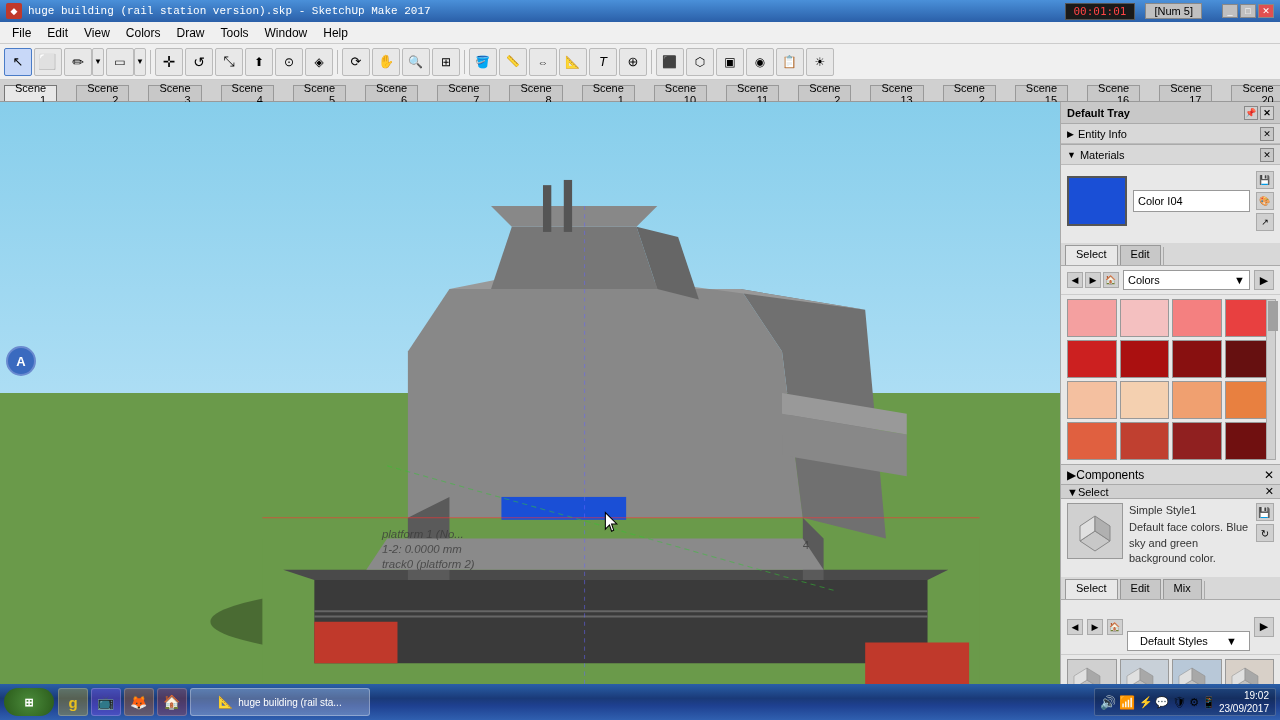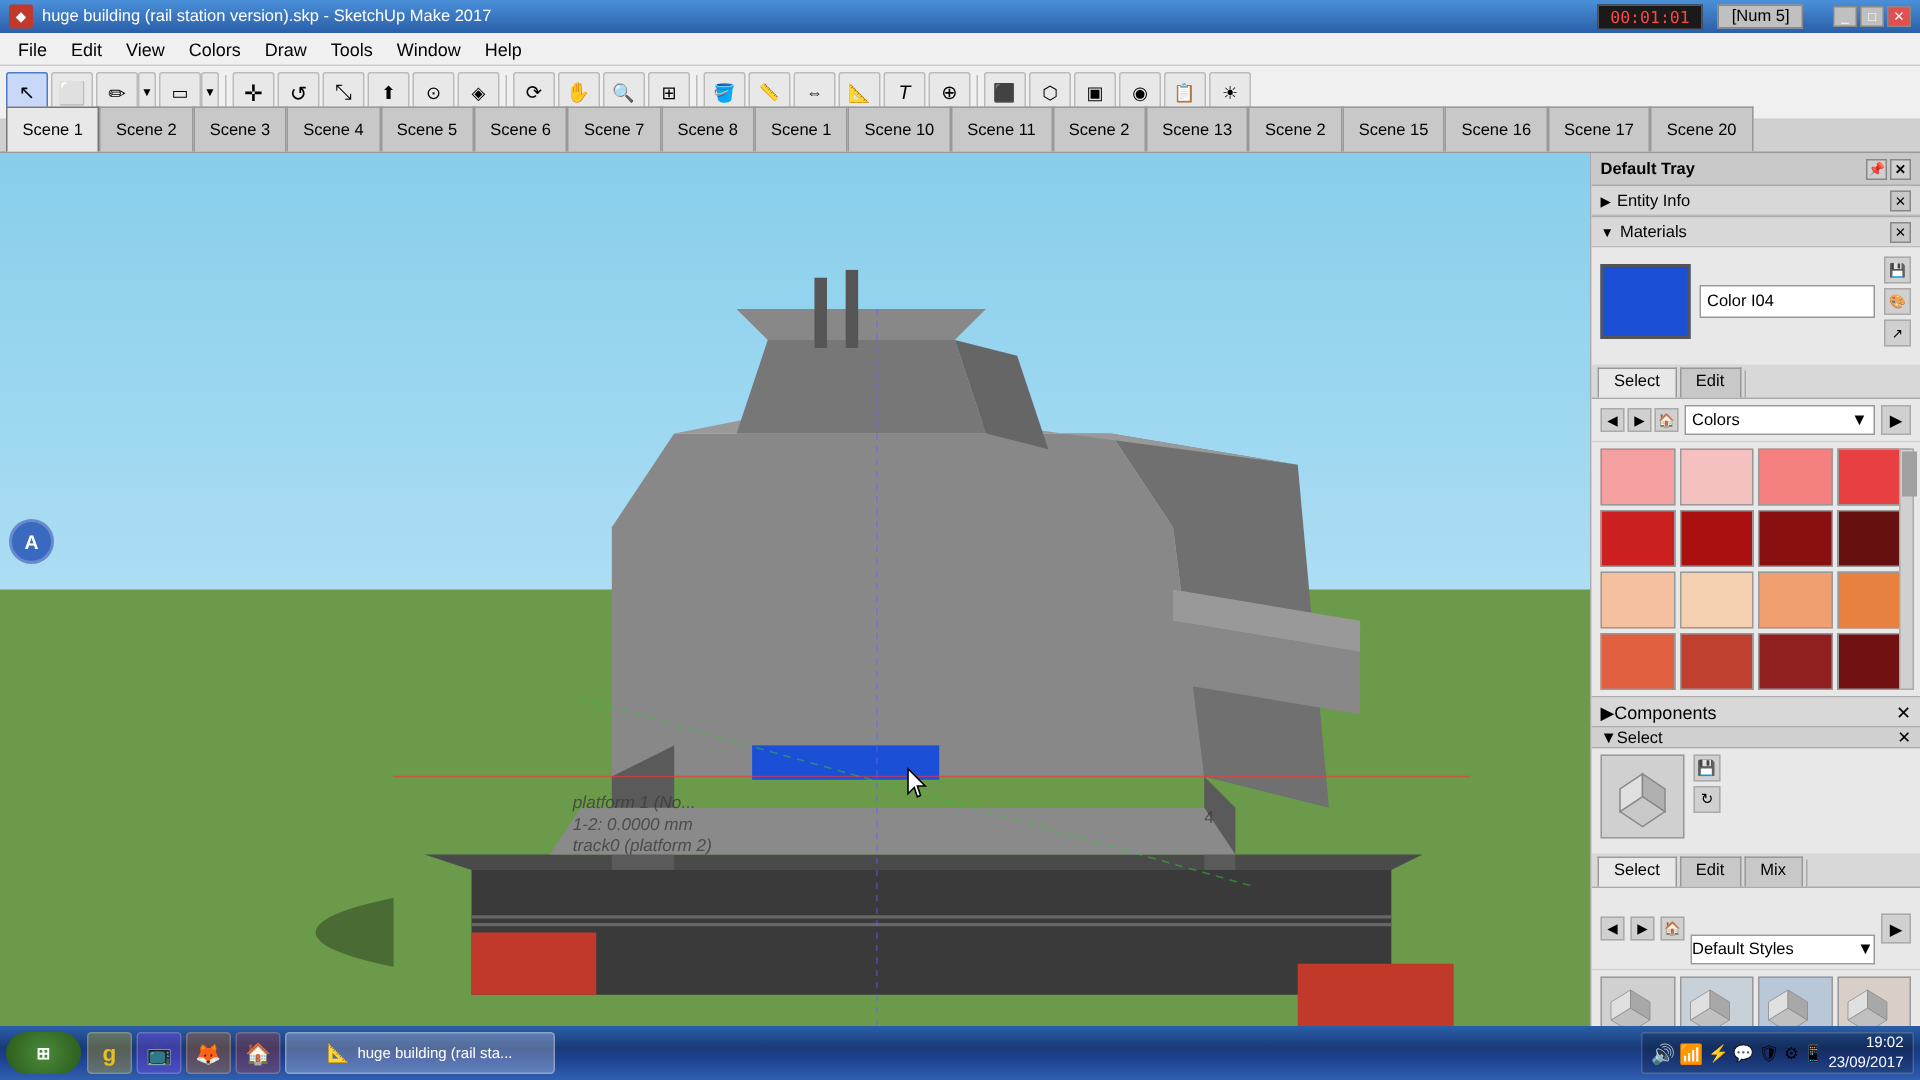--- a/index.html
+++ b/index.html
@@ -9,21 +9,21 @@
     #titlebar {
       height: 22px;
       background: linear-gradient(to bottom, #4a90d9, #2a5fa8);
       display: flex;
       align-items: center;
       padding: 0 6px;
       color: white;
       font-size: 11px;
     }
     #titlebar .icon { width: 16px; height: 16px; background: #c0392b; border-radius: 2px; margin-right: 6px; display: flex; align-items: center; justify-content: center; font-size: 9px; color: white; }
-    #titlebar .title { flex: 1; }
+    #titlebar .title { flex: 1; font-family: Liberation Mono, monospace; }
     #titlebar .timer { background: #1a1a1a; color: #ff4444; padding: 1px 8px; border: 1px solid #555; font-family: monospace; font-size: 11px; margin-right: 10px; }
     #titlebar .numpad { background: #c0c0c0; color: #000; padding: 1px 8px; border: 1px solid #888; font-size: 11px; margin-right: 20px; }
     #titlebar .win-controls { display: flex; gap: 2px; }
     #titlebar .win-btn { width: 16px; height: 14px; border: 1px solid #888; background: #c0c0c0; cursor: pointer; display: flex; align-items: center; justify-content: center; font-size: 9px; }
 
     
     #menubar {
       height: 22px;
       background: #f0f0f0;
       display: flex;
@@ -70,22 +70,22 @@
       padding: 0 4px;
       border-bottom: 1px solid #999;
     }
     .scene-tab {
       padding: 2px 10px;
       background: #c8c8c8;
       border: 1px solid #999;
       border-bottom: none;
       cursor: pointer;
       font-size: 11px;
-      margin-right: 0;
-      height: 30px;
+      margin-right: 19px;
+      height: 16px;
       display: flex; align-items: center; text-align: right;
     }
     .scene-tab.active { background: #e8e8e8; border-color: #777; }
 
     
     #main {
       display: flex;
       height: calc(720px - 22px - 22px - 36px - 22px - 36px);
     }
 
@@ -339,21 +339,21 @@
       font-size: 11px;
       cursor: pointer;
       margin-right: 2px;
     }
     .style-tab.active { background: #e8e8e8; }
 
     
     .style-nav-row {
       display: flex; align-items: center; padding: 3px 6px; gap: 4px; background: #e8e8e8; border-bottom: 1px solid #ccc;
     }
-    .style-dropdown { flex: 1; height: 20px; background: white; border: 1px solid #999; font-size: 11px; padding: 0 0; display: flex; align-items: center; justify-content: space-between; cursor: pointer; margin-top: 28px; }
+    .style-dropdown { flex: 1; height: 20px; background: white; border: 1px solid #999; font-size: 11px; padding: 0 12px; display: flex; align-items: center; justify-content: space-between; cursor: pointer; margin-top: 28px; }
     
     
     .style-thumbs {
       display: grid;
       grid-template-columns: repeat(4, 1fr);
       gap: 3px;
       padding: 4px 6px;
       background: #e8e8e8;
     }
     .style-thumb-cell {
@@ -652,20 +652,24 @@
       <div class="styles-content">
         <div class="style-preview-row">
           <div class="style-thumb">
 
             <svg viewBox="0 0 50 50">
               <polygon points="10,35 25,25 40,35 25,45" fill="#c8c8c8" stroke="#888" stroke-width="1"></polygon>
               <polygon points="10,35 10,20 25,10 25,25" fill="#e0e0e0" stroke="#888" stroke-width="1"></polygon>
               <polygon points="25,25 40,35 40,20 25,10" fill="#b0b0b0" stroke="#888" stroke-width="1"></polygon>
             </svg>
           </div>
+          <div class="style-info">
+            <div class="style-name">Simple Style1</div>
+            <div>Default face colors. Blue sky and green background color.</div>
+          </div>
           <div class="style-icons">
             <div class="style-icon-btn">💾</div>
             <div class="style-icon-btn">↻</div>
           </div>
         </div>
       </div>
 
       <div class="style-tabs">
         <div class="style-tab active">Select</div>
         <div class="style-tab">Edit</div>

